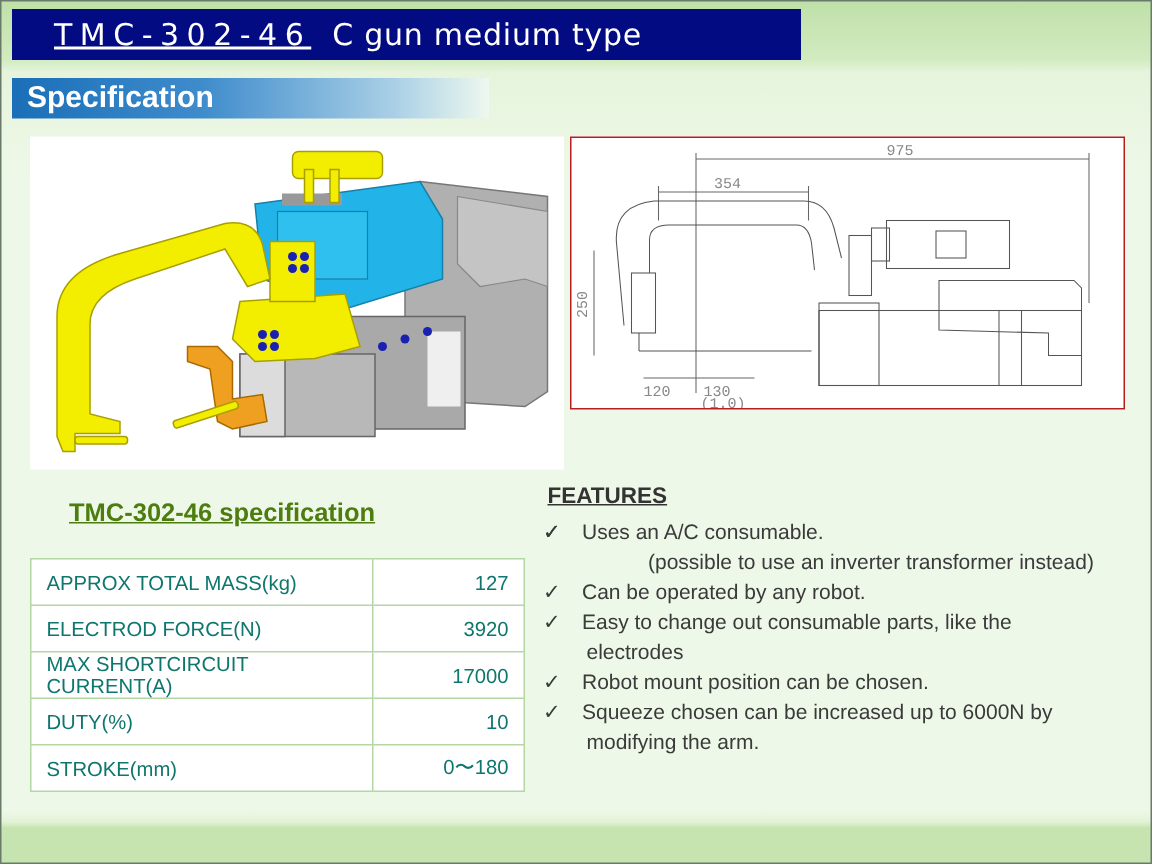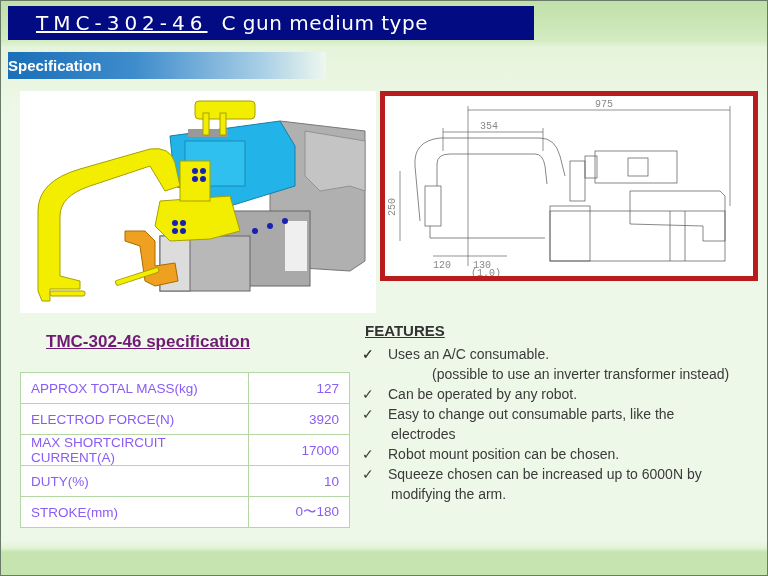--- a/index.html
+++ b/index.html
@@ -5,25 +5,25 @@
   html,body{margin:0;padding:0;}
   body{width:768px;height:576px;position:relative;overflow:hidden;
     background:linear-gradient(180deg,#bfe0a8 0px,#d2ebc0 40px,#e6f4dc 48px,#eef8e8 120px,#eef8e8 540px,#e2f3d6 548px,#c6e4b0 552px,#c6e4b0 576px);
     font-family:"Liberation Sans",sans-serif;}
   .frame{position:absolute;inset:0;border:1px solid #6a7a6a;box-sizing:border-box;pointer-events:none;}
   .title-bar{position:absolute;left:8px;top:6px;width:526px;height:34px;background:#020b82;
     color:#fff;font-family:"DejaVu Sans",sans-serif;font-size:20px;line-height:34px;padding-left:28px;box-sizing:border-box;letter-spacing:0.5px;}
   .title-bar .code{letter-spacing:5px;margin-right:14px;text-decoration:underline;}
   .section-bar{position:absolute;left:8px;top:52px;width:318px;height:27px;
     background:linear-gradient(90deg,#1a6fb8 0%,#3f8ccc 40%,#a9cfe6 80%,#eef8ee 100%);
-    color:#fff;font-weight:bold;font-size:15px;line-height:27px;padding-left:0;box-sizing:border-box;}
+    color:#fff;font-weight:bold;font-size:20px;line-height:27px;padding-left:10px;box-sizing:border-box;}
   .photo{position:absolute;left:20px;top:91px;width:356px;height:222px;background:#fff;}
-  .drawing{position:absolute;left:380px;top:91px;width:368px;height:180px;background:#fff;border:5px solid #b91c1c;}
-  .spec-title{position:absolute;left:46px;top:332px;font-size:17px;font-weight:bold;color:#701a75;text-decoration:underline;}
-  table.spec{position:absolute;left:20px;top:372px;width:330px;border-collapse:collapse;font-size:13.5px;color:#8b5cf6;background:#fff;}
+  .drawing{position:absolute;left:380px;top:91px;width:368px;height:180px;background:#fff;border:1px solid #b91c1c;}
+  .spec-title{position:absolute;left:46px;top:332px;font-size:17px;font-weight:bold;color:#4d7c0f;text-decoration:underline;}
+  table.spec{position:absolute;left:20px;top:372px;width:330px;border-collapse:collapse;font-size:13.5px;color:#0f766e;background:#fff;}
   table.spec td{border:1px solid #b5d6a5;height:30px;padding:0 10px;}
   table.spec td.val{text-align:right;width:80px;}
   .features{position:absolute;left:362px;top:318px;width:380px;font-size:14px;color:#3a3a3a;line-height:20px;}
   .features h3{margin:3px;font-size:15px;font-weight:bold;text-decoration:underline;color:#333;line-height:20px;}
   .features ul{list-style:none;padding:0;margin:0;}
   .features li{position:relative;padding-left:26px;}
   .features li .check{position:absolute;left:0;top:0;}
   .features li .sub{display:block;margin-left:44px;}
   .features li .cont{display:block;padding-left:3px;}
 </style>

